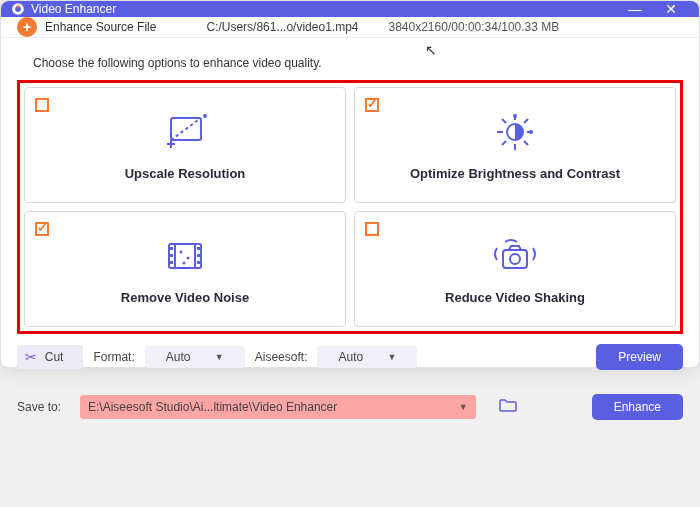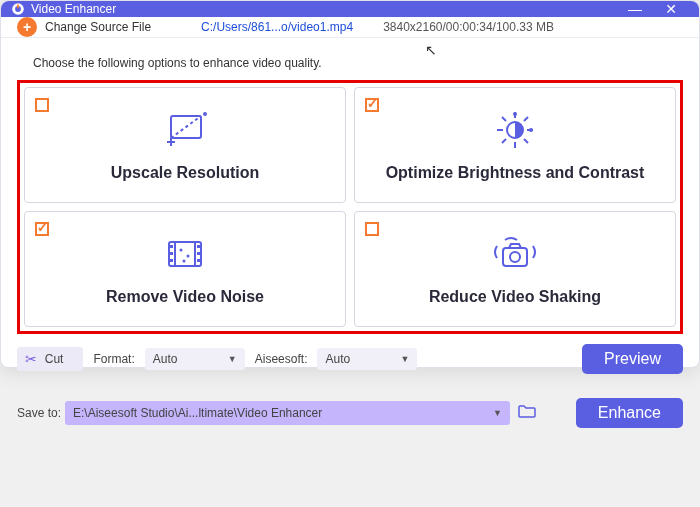--- a/index.html
+++ b/index.html
@@ -7,47 +7,47 @@
   .window { width: 700px; height: 368px; background: #fff; border-radius: 8px; box-shadow: 0 4px 20px rgba(0,0,0,0.1); display: flex; flex-direction: column; border: 1px solid #e0e0e8; }
   .titlebar { background: #5a5ee0; height: 30px; display: flex; align-items: center; color: #fff; font-size: 12px; padding: 0 10px; border-radius: 8px 8px 0 0; }
   .titlebar .appicon { width: 14px; height: 14px; margin-right: 6px; }
   .titlebar .title { flex: 1; }
   .titlebar .tbtn { width: 36px; text-align: center; font-size: 14px; cursor: pointer; }
 
   .topbar { display: flex; align-items: center; height: 42px; padding: 0 16px; border-bottom: 1px solid #ececf2; font-size: 12px; color: #444; }
   .source-btn { display: flex; align-items: center; cursor: pointer; }
   .plus-circ { width: 20px; height: 20px; border-radius: 50%; background: #f5792e; color: #fff; display: flex; align-items: center; justify-content: center; font-size: 14px; font-weight: bold; margin-right: 8px; }
   .source-label { color: #333; }
-  .filepath { margin-left: 50px; color: #1d4ed8; }
+  .filepath { margin-left: 50px; color: #404040; }
   .fileinfo { margin-left: 30px; color: #555; }
 
   .content { flex: 1; padding: 12px 16px 0 16px; position: relative; }
   .hint { font-size: 12px; color: #333; margin: 6px 0 10px 16px; }
   .cursor { position: absolute; left: 424px; top: 4px; font-size: 14px; color: #333; pointer-events: none; }
 
   .red-box { border: 3px solid #e60000; padding: 4px; }
   .grid { display: grid; grid-template-columns: 1fr 1fr; grid-template-rows: 1fr 1fr; gap: 8px; }
   .cell { border: 1px solid #d6d6e0; border-radius: 4px; height: 116px; position: relative; display: flex; flex-direction: column; align-items: center; justify-content: center; cursor: pointer; }
   .chk { position: absolute; top: 10px; left: 10px; width: 14px; height: 14px; border: 2px solid #f5792e; }
   .chk.checked::after { content: "✓"; color: #f5792e; position: absolute; top: -4px; left: 0; font-size: 13px; font-weight: bold; }
   .cell-icon { height: 44px; display: flex; align-items: center; justify-content: center; margin-bottom: 12px; }
-  .cell-label { font-size: 16px; font-weight: 600; color: #2a2a3a; }
+  .cell-label { font-size: 13px; font-weight: 600; color: #2a2a3a; }
 
   .toolbar { display: flex; align-items: center; padding: 10px 16px 6px 16px; gap: 10px; font-size: 12px; color: #444; }
   .cut-btn { display: flex; align-items: center; background: #eceaf6; border-radius: 3px; padding: 4px 20px 4px 8px; cursor: pointer; }
   .scissors { color: #7a5ee0; font-size: 14px; margin-right: 8px; }
   .lbl { }
-  .dd { background: #f1f0f8; border-radius: 3px; padding: 4px 8px; min-width: 100px; display: flex; align-items: center; justify-content: space-between; cursor: pointer; }
+  .dd { background: #f1f0f8; border-radius: 3px; padding: 4px 21px; min-width: 100px; display: flex; align-items: center; justify-content: space-between; cursor: pointer; }
   .dd .caret { font-size: 9px; color: #555; }
-  .btn { background: #5a5ee0; color: #fff; border-radius: 5px; padding: 6px 22px; font-size: 16px; cursor: pointer; margin-left: auto; }
+  .btn { background: #5a5ee0; color: #fff; border-radius: 5px; padding: 6px 22px; font-size: 12px; cursor: pointer; margin-left: auto; }
 
   .divider { height: 1px; background: #ececf2; margin: 6px 0 0 0; }
 
-  .bottom { display: flex; align-items: center; padding: 12px 16px 14px 16px; font-size: 12px; color: #444; gap: 4px; }
-  .save-input { flex: 1; background: #c4b5fd; border-radius: 3px; padding: 5px 8px; display: flex; align-items: center; justify-content: space-between; cursor: pointer; }
+  .bottom { display: flex; align-items: center; padding: 12px 16px 14px 16px; font-size: 12px; color: #444; gap: 19px; }
+  .save-input { flex: 1; background: #fca5a5; border-radius: 3px; padding: 5px 8px; display: flex; align-items: center; justify-content: space-between; cursor: pointer; }
   .save-input .caret { font-size: 9px; color: #555; }
   .folder-icon { color: #5a5ee0; font-size: 16px; cursor: pointer; padding: 0 4px;}
 </style>
 </head>
 <body>
 
 <div class="window">
 
   <div class="titlebar">
     <svg class="appicon" viewBox="0 0 24 24">
@@ -56,21 +56,21 @@
         <path d="M12 2 L14 8 L12 12 L10 8 Z" fill="#f5792e"></path>
       </svg>
     <span class="title">Video Enhancer</span>
     <span class="tbtn">—</span>
     <span class="tbtn">✕</span>
   </div>
 
   <div class="topbar">
     <div class="source-btn">
       <div class="plus-circ">+</div>
-      <span class="source-label">Change Source File</span>
+      <span class="source-label">Enhance Source File</span>
     </div>
     <span class="filepath">C:/Users/861...o/video1.mp4</span>
     <span class="fileinfo">3840x2160/00:00:34/100.33 MB</span>
   </div>
 
   <div class="content">
     <span class="cursor">↖</span>
     <div class="hint">Choose the following options to enhance video quality.</div>
 
     <div class="red-box">
@@ -177,16 +177,16 @@
     <span>Save to:</span>
     <div class="save-input">
       <span>E:\Aiseesoft Studio\Ai...ltimate\Video Enhancer</span>
       <span class="caret">▼</span>
     </div>
     <span class="folder-icon">
       <svg width="18" height="14" viewBox="0 0 18 14">
           <path d="M1 3 L1 12 Q1 13 2 13 L16 13 Q17 13 17 12 L17 5 Q17 4 16 4 L8 4 L6 2 L2 2 Q1 2 1 3 Z" fill="none" stroke="#5a5ee0" stroke-width="1.5"></path>
         </svg>
     </span>
-    <div class="btn" style="margin-left:32px">Enhance</div>
+    <div class="btn" style="margin-left:52px">Enhance</div>
   </div>
 
 </div>
 
 </body></html>

